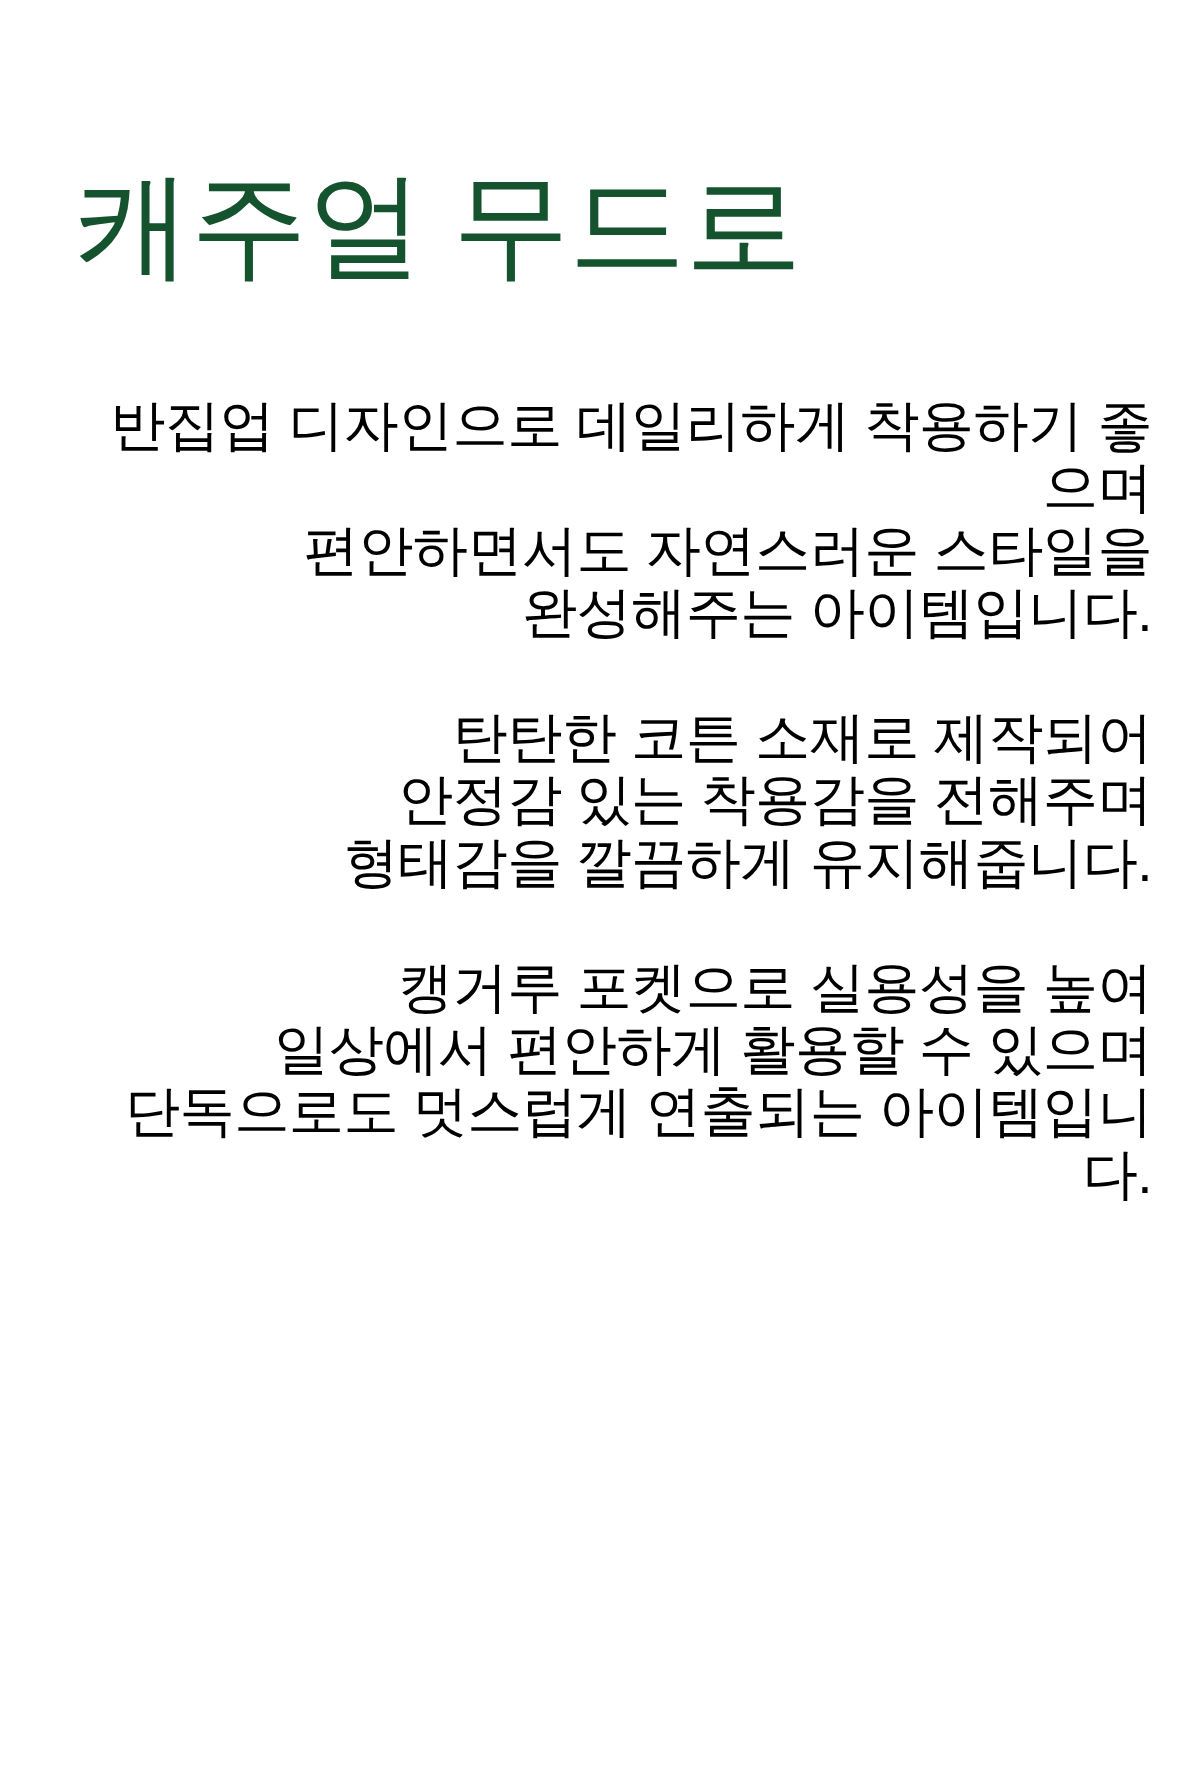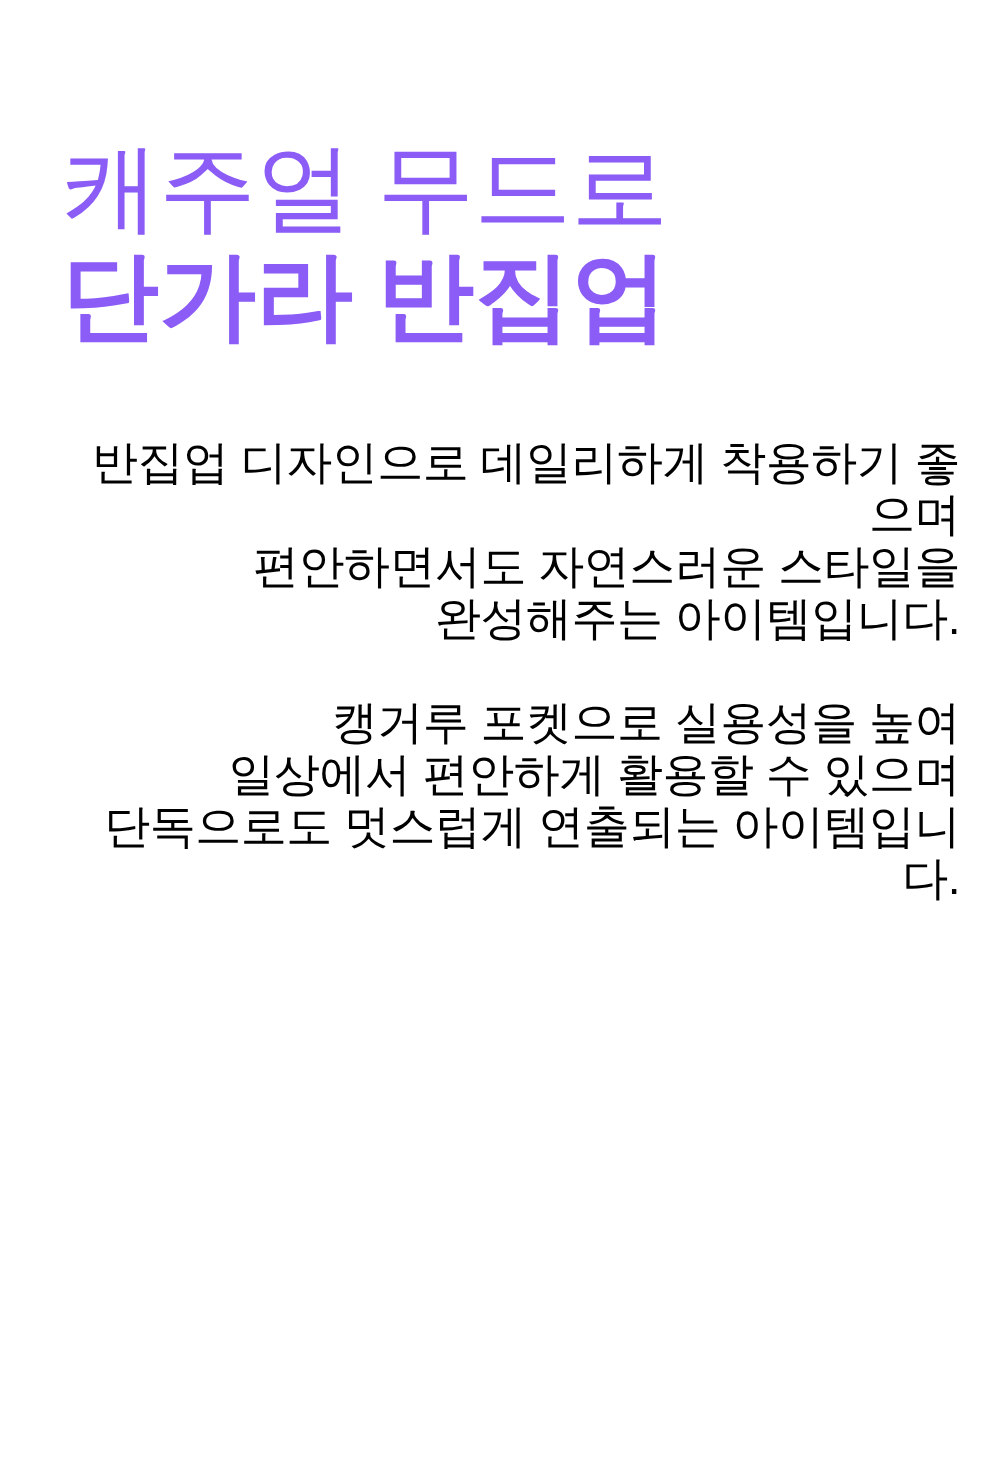--- a/index.html
+++ b/index.html
@@ -18,21 +18,21 @@
     width: 1000px;
     height: 1475px;
     padding: 135px 40px 0 62px;
   }
   
   .headline {
     font-family: "Liberation Serif", "DejaVu Serif", serif;
     font-size: 97px;
     line-height: 108px;
     letter-spacing: 0px;
-    color: #8b5cf6;
+    color: #14532d;
   }
   .headline .hl-light {
     font-weight: 400;
   }
   .headline .hl-bold {
     font-weight: 800;
   }
   
   .copy {
     margin-top: 85px;
@@ -51,25 +51,27 @@
     margin-bottom: 0;
   }
 </style>
 </head>
 <body>
 
 <div class="page">
 
   <div class="headline">
     <div class="hl-light">캐주얼 무드로</div>
-    <div class="hl-bold">단가라 반집업</div>
   </div>
 
   <div class="copy">
     <p>반집업 디자인으로 데일리하게 착용하기 좋으며
 편안하면서도 자연스러운 스타일을
 완성해주는 아이템입니다.</p>
+    <p>탄탄한 코튼 소재로 제작되어
+안정감 있는 착용감을 전해주며
+형태감을 깔끔하게 유지해줍니다.</p>
     <p>캥거루 포켓으로 실용성을 높여
 일상에서 편안하게 활용할 수 있으며
 단독으로도 멋스럽게 연출되는 아이템입니다.</p>
   </div>
 
 </div>
 
 </body></html>

